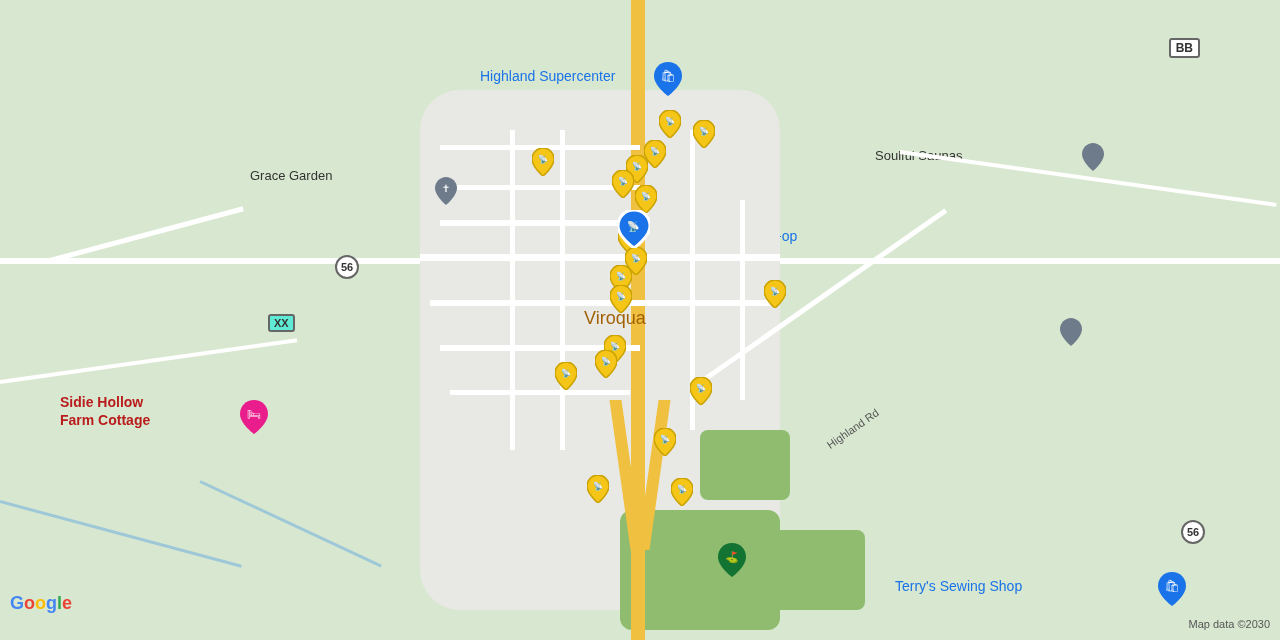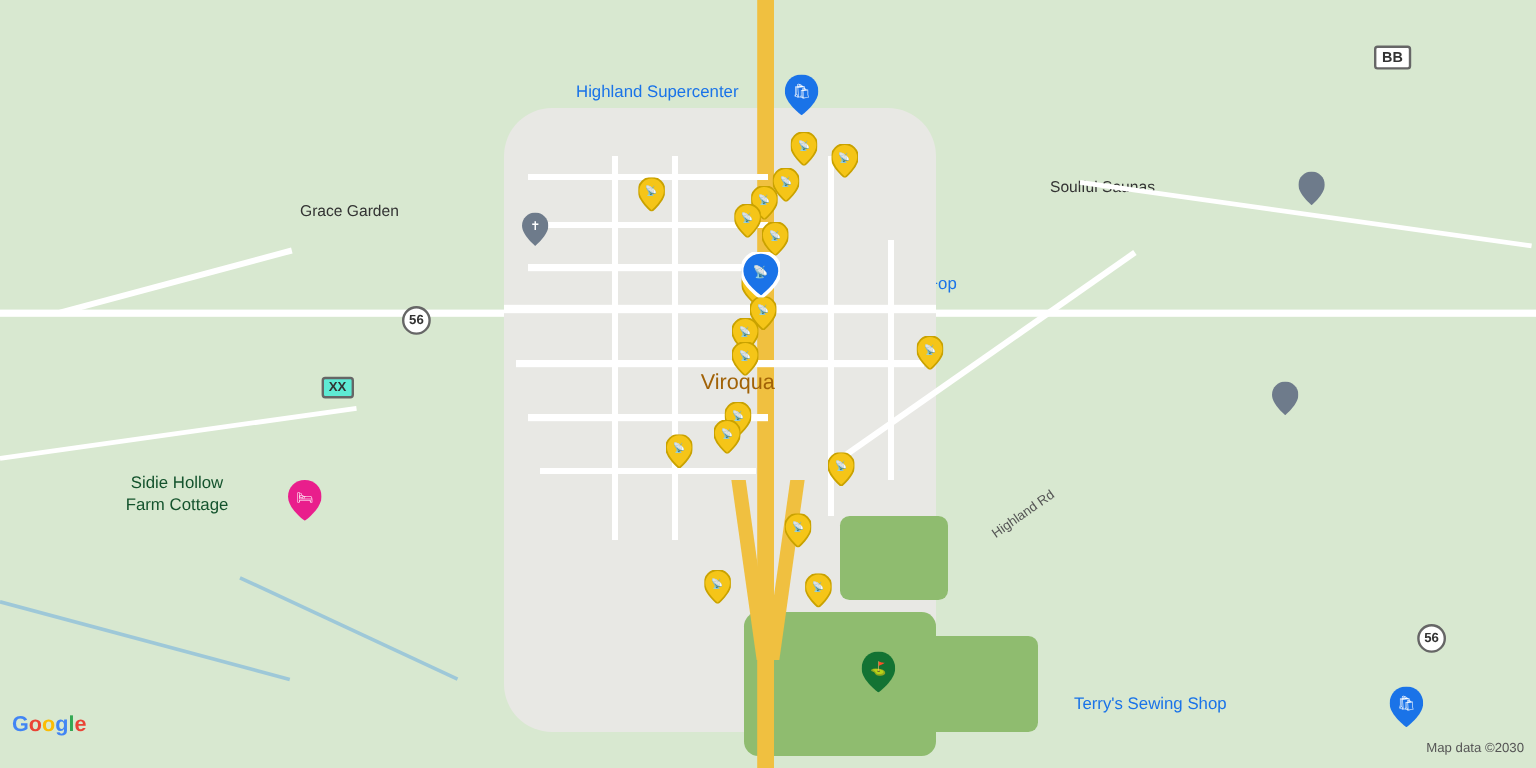--- a/index.html
+++ b/index.html
@@ -48,21 +48,21 @@
   <div style="position:absolute; left:50px; top:258px; width:200px; height:5px; background:#fff; z-index:5; transform:rotate(-15deg); transform-origin:left center;"></div>
   <div style="position:absolute; left:0; top:380px; width:300px; height:4px; background:#fff; z-index:5; transform:rotate(-8deg); transform-origin:left center;"></div>
 
   <div style="position:absolute; left:780px; top:258px; width:500px; height:6px; background:#fff; z-index:5;"></div>
   <div style="position:absolute; left:900px; top:150px; width:380px; height:4px; background:#fff; z-index:5; transform:rotate(8deg); transform-origin:left center;"></div>
 
   <div style="position:absolute; left:0; top:500px; width:250px; height:3px; background:#9ec8d8; z-index:4; transform:rotate(15deg); transform-origin:left center;"></div>
   <div style="position:absolute; left:200px; top:480px; width:200px; height:3px; background:#9ec8d8; z-index:4; transform:rotate(25deg); transform-origin:left center;"></div>
 
 
-  <div style="position:absolute; top:38px; right:104px; background:white; border:2px solid #666; border-radius:3px; padding:1px 5px; font-size:12px; font-weight:bold; color:#333; z-index:9; font-family:Arial,sans-serif;">BB</div>
+  <div style="position:absolute; top:38px; right:80px; background:white; border:2px solid #666; border-radius:3px; padding:1px 5px; font-size:12px; font-weight:bold; color:#333; z-index:9; font-family:Arial,sans-serif;">BB</div>
 
   <div style="position:absolute; left:435px; top:177px; z-index:9;">
     <svg width="22" height="28" viewBox="0 0 22 28">
       <path d="M11 0 C5 0 0 5 0 11 C0 19 11 28 11 28 C11 28 22 19 22 11 C22 5 17 0 11 0Z" fill="#6e7b8b"></path>
       <text x="11" y="15" text-anchor="middle" fill="white" font-size="10" font-family="Arial">✝</text>
     </svg>
   </div>
   <div style="position:absolute; left:250px; top:168px; font-size:13px; color:#333; font-family:Arial,sans-serif; font-weight:500;">Grace Garden</div>
 
   <div style="position:absolute; top:255px; left:335px; background:white; border:2px solid #666; border-radius:50%; width:24px; height:24px; display:flex; align-items:center; justify-content:center; font-size:11px; font-weight:bold; color:#333; z-index:9; font-family:Arial,sans-serif;">56</div>
@@ -81,21 +81,21 @@
       <path d="M11 0 C5 0 0 5 0 11 C0 19 11 28 11 28 C11 28 22 19 22 11 C22 5 17 0 11 0Z" fill="#6e7b8b"></path>
     </svg>
   </div>
 
   <div style="position:absolute; left:240px; top:400px; z-index:9;">
     <svg width="28" height="34" viewBox="0 0 28 34">
       <path d="M14 0 C6 0 0 6 0 14 C0 24 14 34 14 34 C14 34 28 24 28 14 C28 6 22 0 14 0Z" fill="#e91e8c"></path>
       <text x="14" y="18" text-anchor="middle" fill="white" font-size="11" font-family="Arial">🛏</text>
     </svg>
   </div>
-  <div style="position:absolute; left:60px; top:393px; font-size:14px; color:#14532d; font-family:Arial,sans-serif; font-weight:400; line-height:1.3; text-align:center; width:175px;">Sidie Hollow<br>Farm Cottage</div>
+  <div style="position:absolute; left:60px; top:393px; font-size:14px; color:#b91c1c; font-family:Arial,sans-serif; font-weight:700; line-height:1.3; text-align:left; width:175px;">Sidie Hollow<br>Farm Cottage</div>
 
   <div style="position:absolute; left:654px; top:62px; z-index:9;">
     <svg width="28" height="34" viewBox="0 0 28 34">
       <path d="M14 0 C6 0 0 6 0 14 C0 24 14 34 14 34 C14 34 28 24 28 14 C28 6 22 0 14 0Z" fill="#1a73e8"></path>
       <text x="14" y="18" text-anchor="middle" fill="white" font-size="12" font-family="Arial">🛍</text>
     </svg>
   </div>
   <div style="position:absolute; left:480px; top:68px; font-size:14px; color:#1a73e8; font-family:Arial,sans-serif; font-weight:500;">Highland Supercenter</div>
 
   <div style="position:absolute; left:668px; top:228px; font-size:14px; color:#1a73e8; font-family:Arial,sans-serif; font-weight:500;">Viroqua Food Co+op</div>

